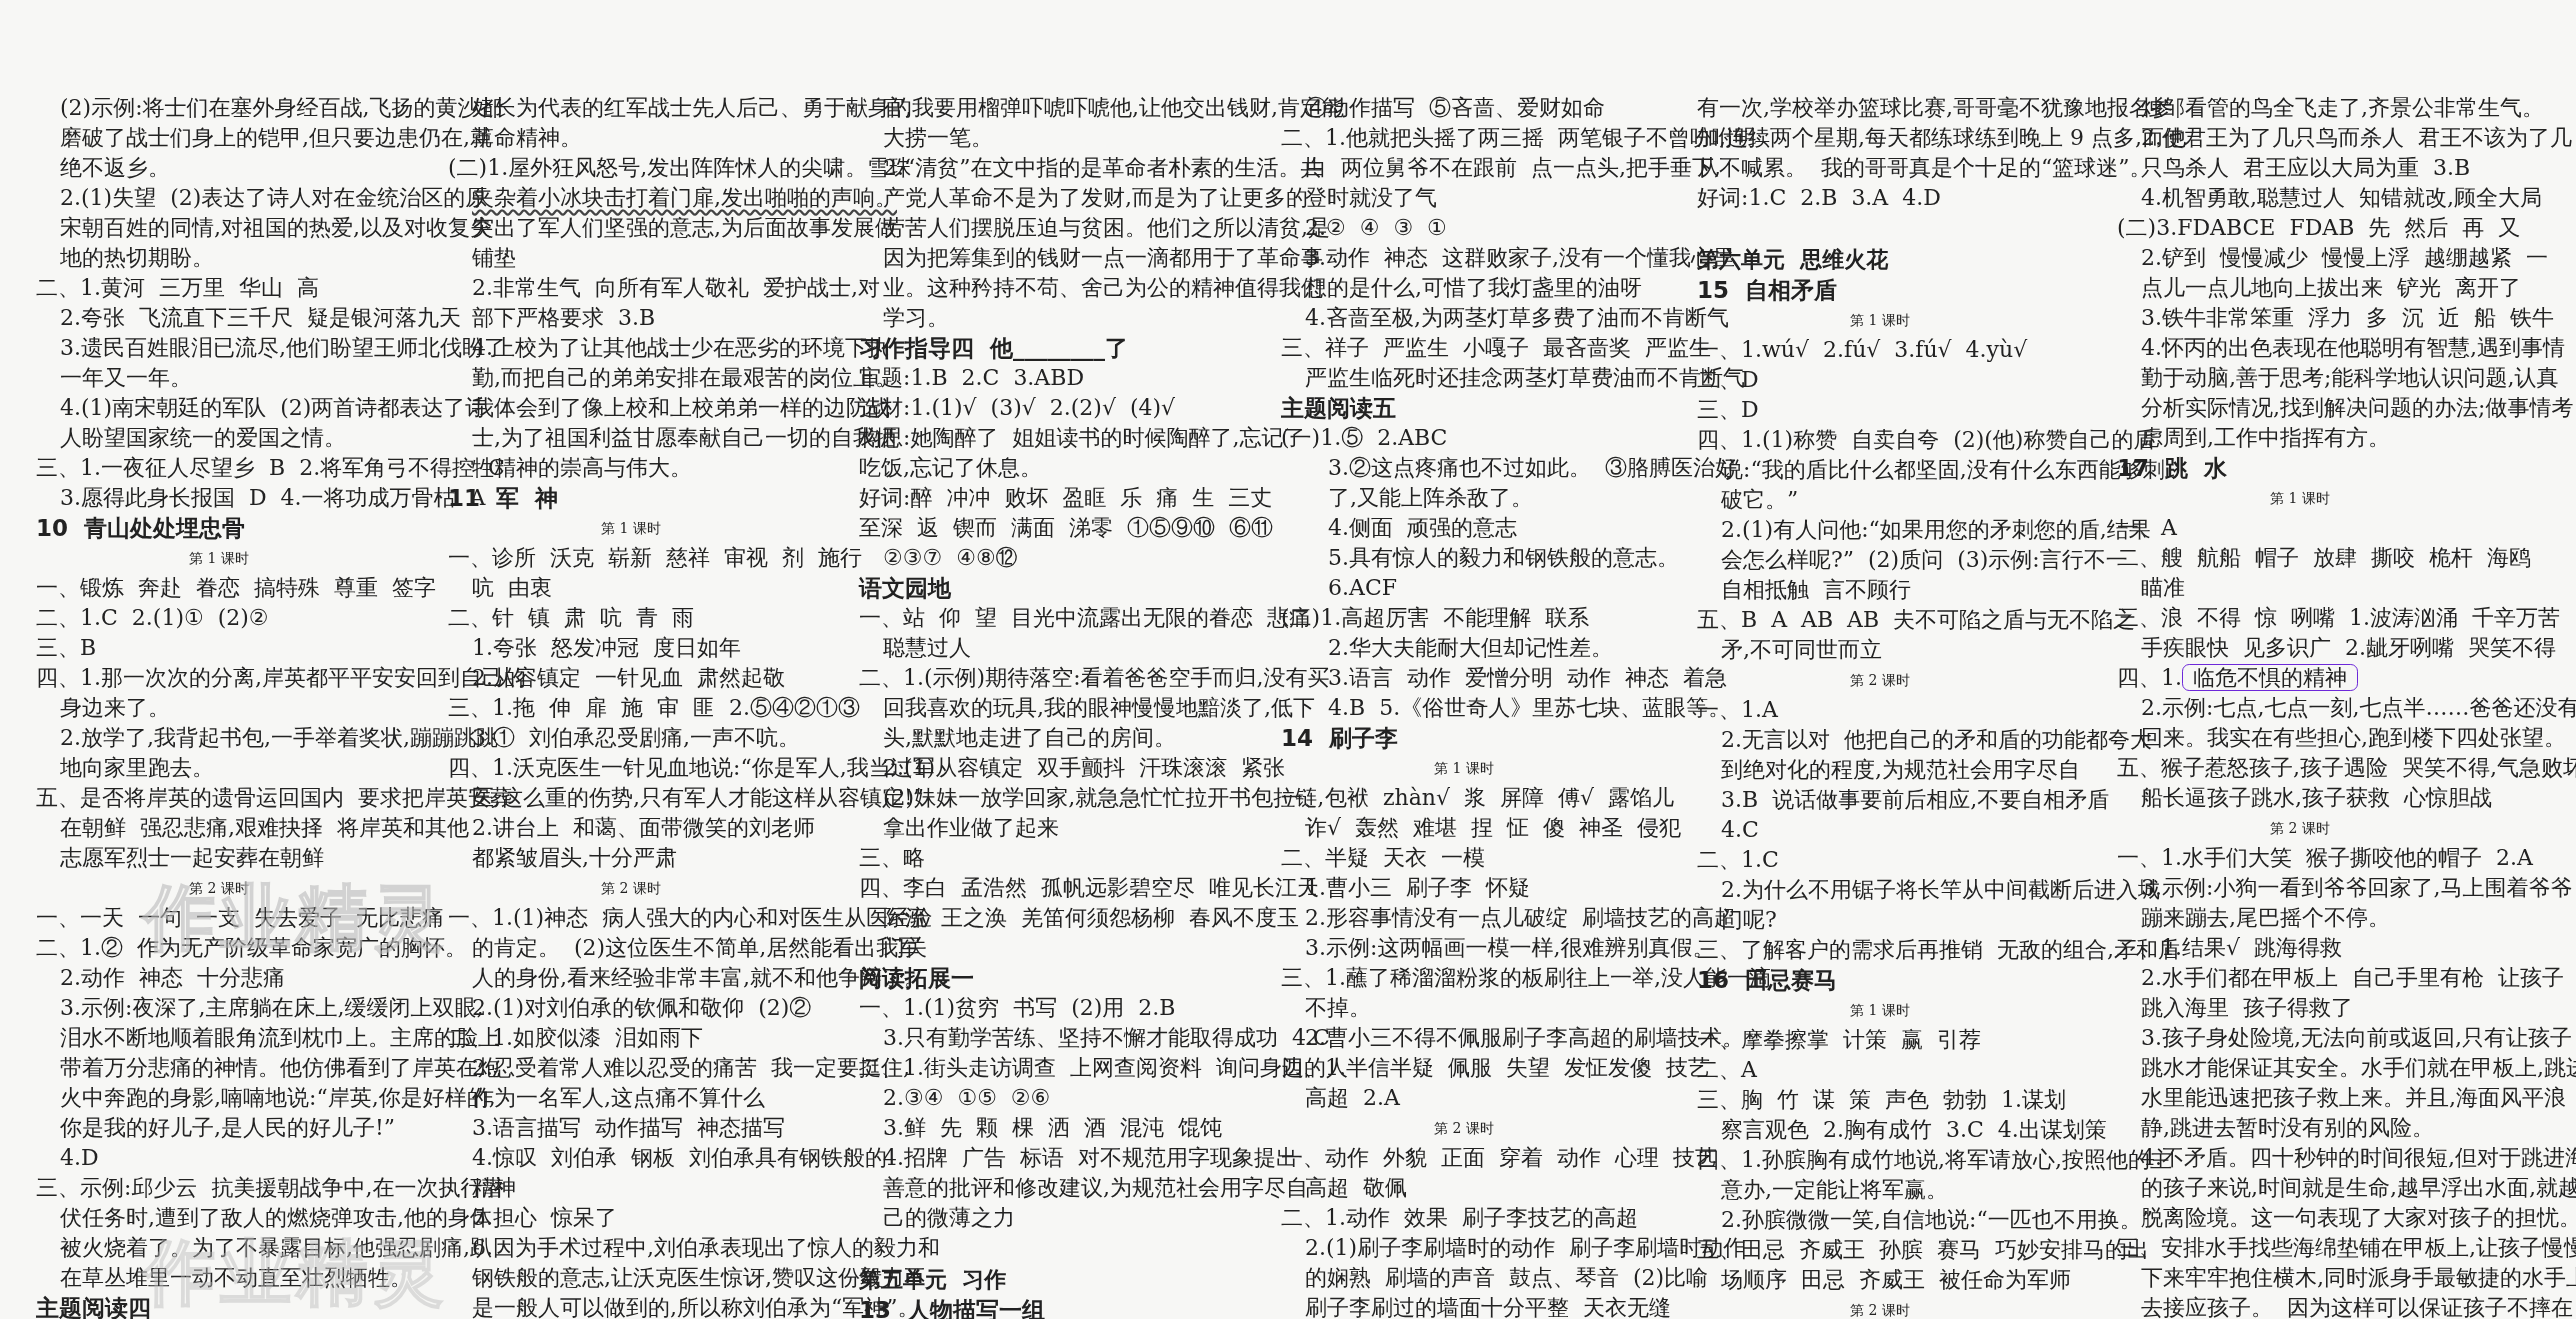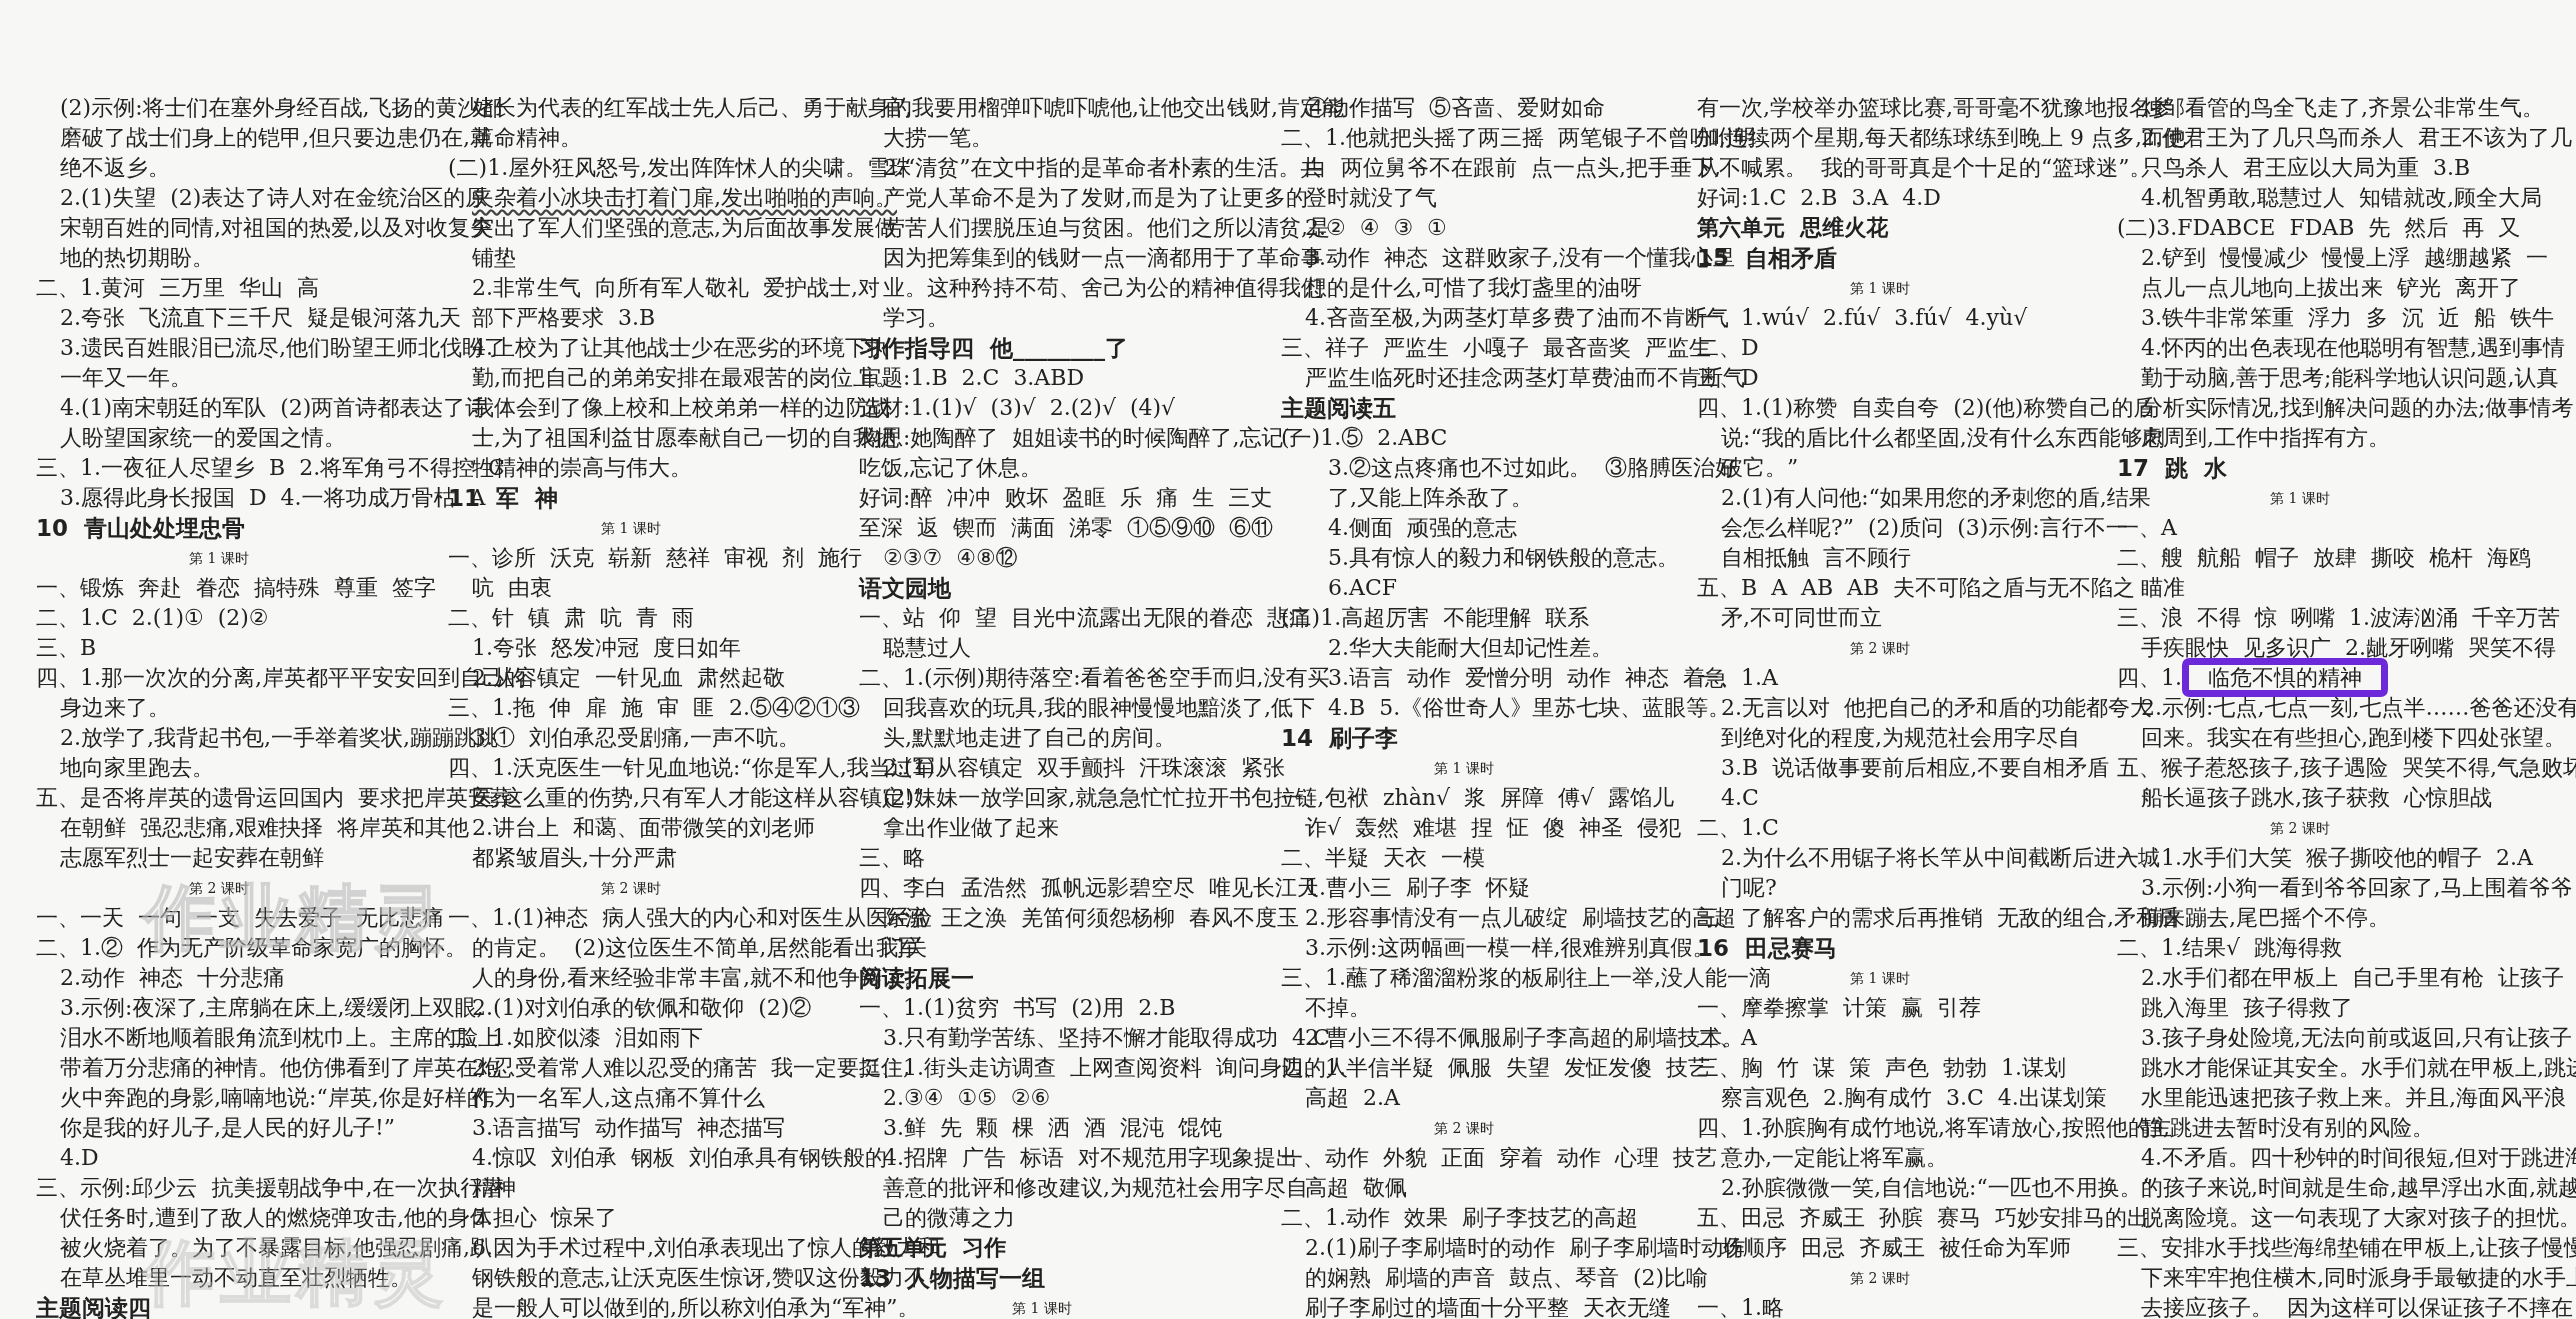--- a/index.html
+++ b/index.html
@@ -6,26 +6,26 @@
   body {
     width:2647px; height:1319px; background:#f7f7f5; position:relative; overflow:hidden;
     font-family:"DejaVu Serif","Liberation Serif",serif; color:#222;
   }
   .col { position:absolute; top:93px; width:366px; font-size:22px; line-height:30px; }
   .col .l { white-space:pre; display:block; height:30px; }
   .col .in1 { padding-left:24px; }
   .col .in2 { padding-left:47px; }
   .col .h { text-align:left; font-weight:bold; font-family:"DejaVu Sans","Liberation Sans",sans-serif; font-size:23px; }
   .col .s { text-align:center; font-size:14px; }
-  .col .u { font-weight:bold; font-family:"DejaVu Sans","Liberation Sans",sans-serif; }
+  .col .u { font-weight:bold; font-family:"DejaVu Sans","Liberation Sans",sans-serif;margin-top:32px; }
   .b { font-weight:normal; }
   .wavy { text-decoration:underline wavy #444; text-underline-offset:4.1px; }
   .footer { position:absolute; top:1302px; font-size:20.6px; white-space:pre; color:#222; }
   .watermark { position:absolute; font-size:71px; color:transparent; -webkit-text-stroke:1.5px #bbb; font-family:"DejaVu Sans",sans-serif; font-weight:bold; letter-spacing:5.2px; opacity:.6; pointer-events:none;}
-  .boxed { border:7px solid #6d28d9; border-radius:7.2px; padding:0 19px; }
+  .boxed { border:1px solid #6d28d9; border-radius:7.2px; padding:0 10px; }
 </style>
 </head>
 <body>
 
 <div>
   <div class="col" id="col0" style="left:36px;">
       <span class="l in1">(2)示例:将士们在塞外身经百战,飞扬的黄沙都</span>
       <span class="l in1">磨破了战士们身上的铠甲,但只要边患仍在,就</span>
       <span class="l in1">绝不返乡。</span>
       <span class="l in1">2.(1)失望  (2)表达了诗人对在金统治区的原</span>

